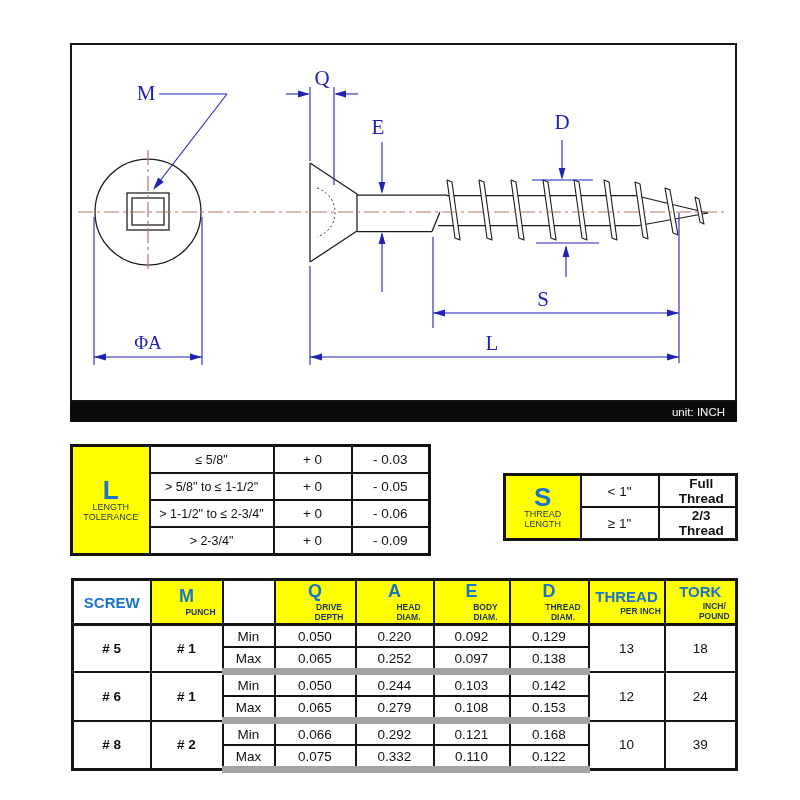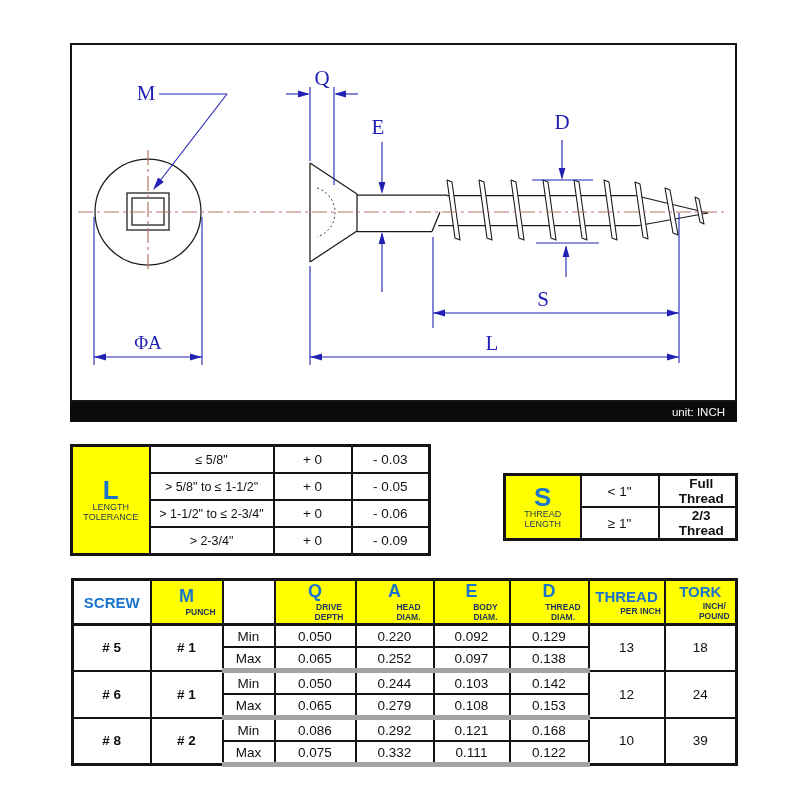--- a/index.html
+++ b/index.html
@@ -48,21 +48,21 @@
   .s-table{left:503px;top:473px;width:232px;border:3px solid #141414;}
   .s-table td{border:2px solid #141414;height:24px;}
   .s-table .range{font-size:13.5px;color:#111;}
   .s-table .bold-val{font-size:13.5px;font-weight:bold;color:#111;padding-left:8px;}
 
   
   .spec-table{left:71px;top:578px;width:664px;border:3px solid #141414;}
   .spec-table th{border:2px solid #141414;border-bottom:3px solid #141414;height:42px;background:#ffff00;}
   .spec-table th.white{background:#ffffff;}
   .spec-table td{border:2px solid #141414;height:20px;font-size:13.5px;color:#111;}
-  .spec-table tr.max td{border-bottom:5px solid #a3a3a3;}
+  .spec-table tr.max td{border-bottom:7px solid #a3a3a3;}
   .spec-table td.thin-b{border-bottom-width:1px;}
   .h-big{display:block;font-size:18px;line-height:19px;font-weight:bold;color:#1a74cc;}
   .h-med{display:block;font-size:15px;line-height:17px;font-weight:bold;color:#1a74cc;}
   .h-sub{display:block;font-size:8.5px;line-height:10px;font-weight:bold;color:#1e355e;margin-top:1px;margin-left:28px;}
   .mm{font-size:11.5px;color:#222;}
   .screw-cell{font-weight:bold;font-size:13px;color:#111;}
 </style>
 </head>
 <body>
 
@@ -308,28 +308,28 @@
     <td>0.065</td>
     <td>0.279</td>
     <td>0.108</td>
     <td>0.153</td>
   </tr>
 
   <tr class="min">
     <td rowspan="2" class="screw-cell"># 8</td>
     <td rowspan="2" class="screw-cell"># 2</td>
     <td class="mm thin-b">Min</td>
-    <td class="thin-b">0.086</td>
+    <td class="thin-b">0.066</td>
     <td class="thin-b">0.292</td>
     <td class="thin-b">0.121</td>
     <td class="thin-b">0.168</td>
     <td rowspan="2">10</td>
     <td rowspan="2">39</td>
   </tr>
   <tr class="max">
     <td class="mm">Max</td>
     <td>0.075</td>
     <td>0.332</td>
-    <td>0.111</td>
+    <td>0.110</td>
     <td>0.122</td>
   </tr>
   </tbody>
 </table>
 
 </body></html>

